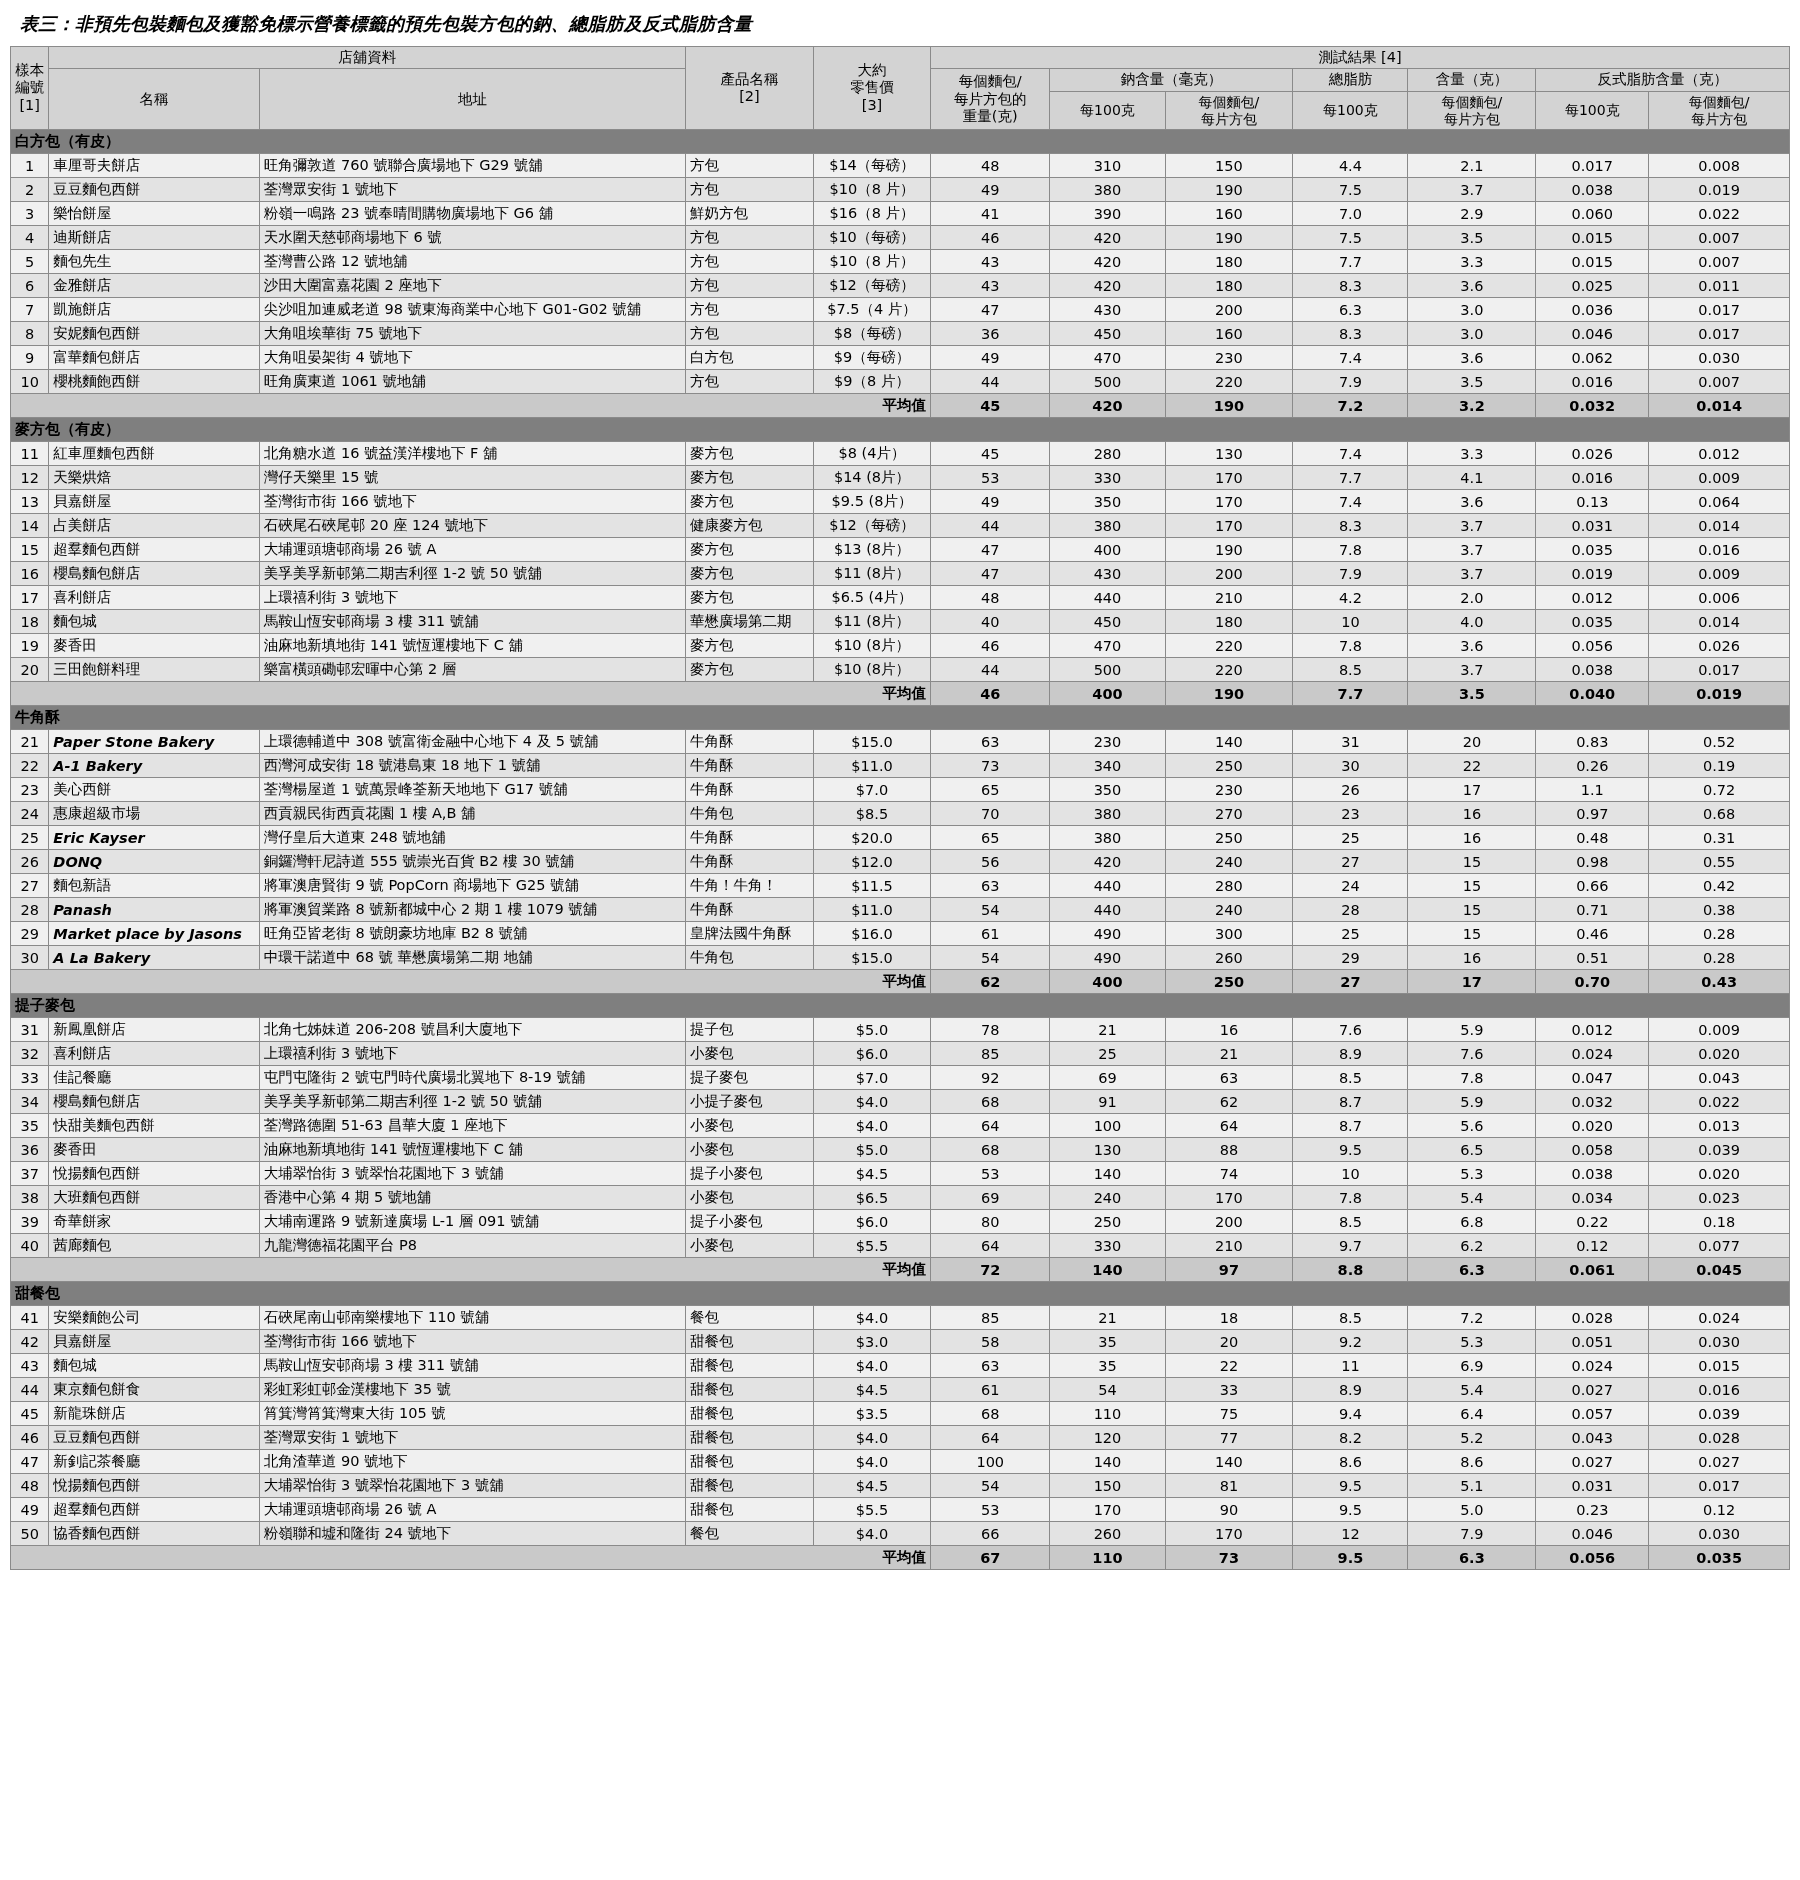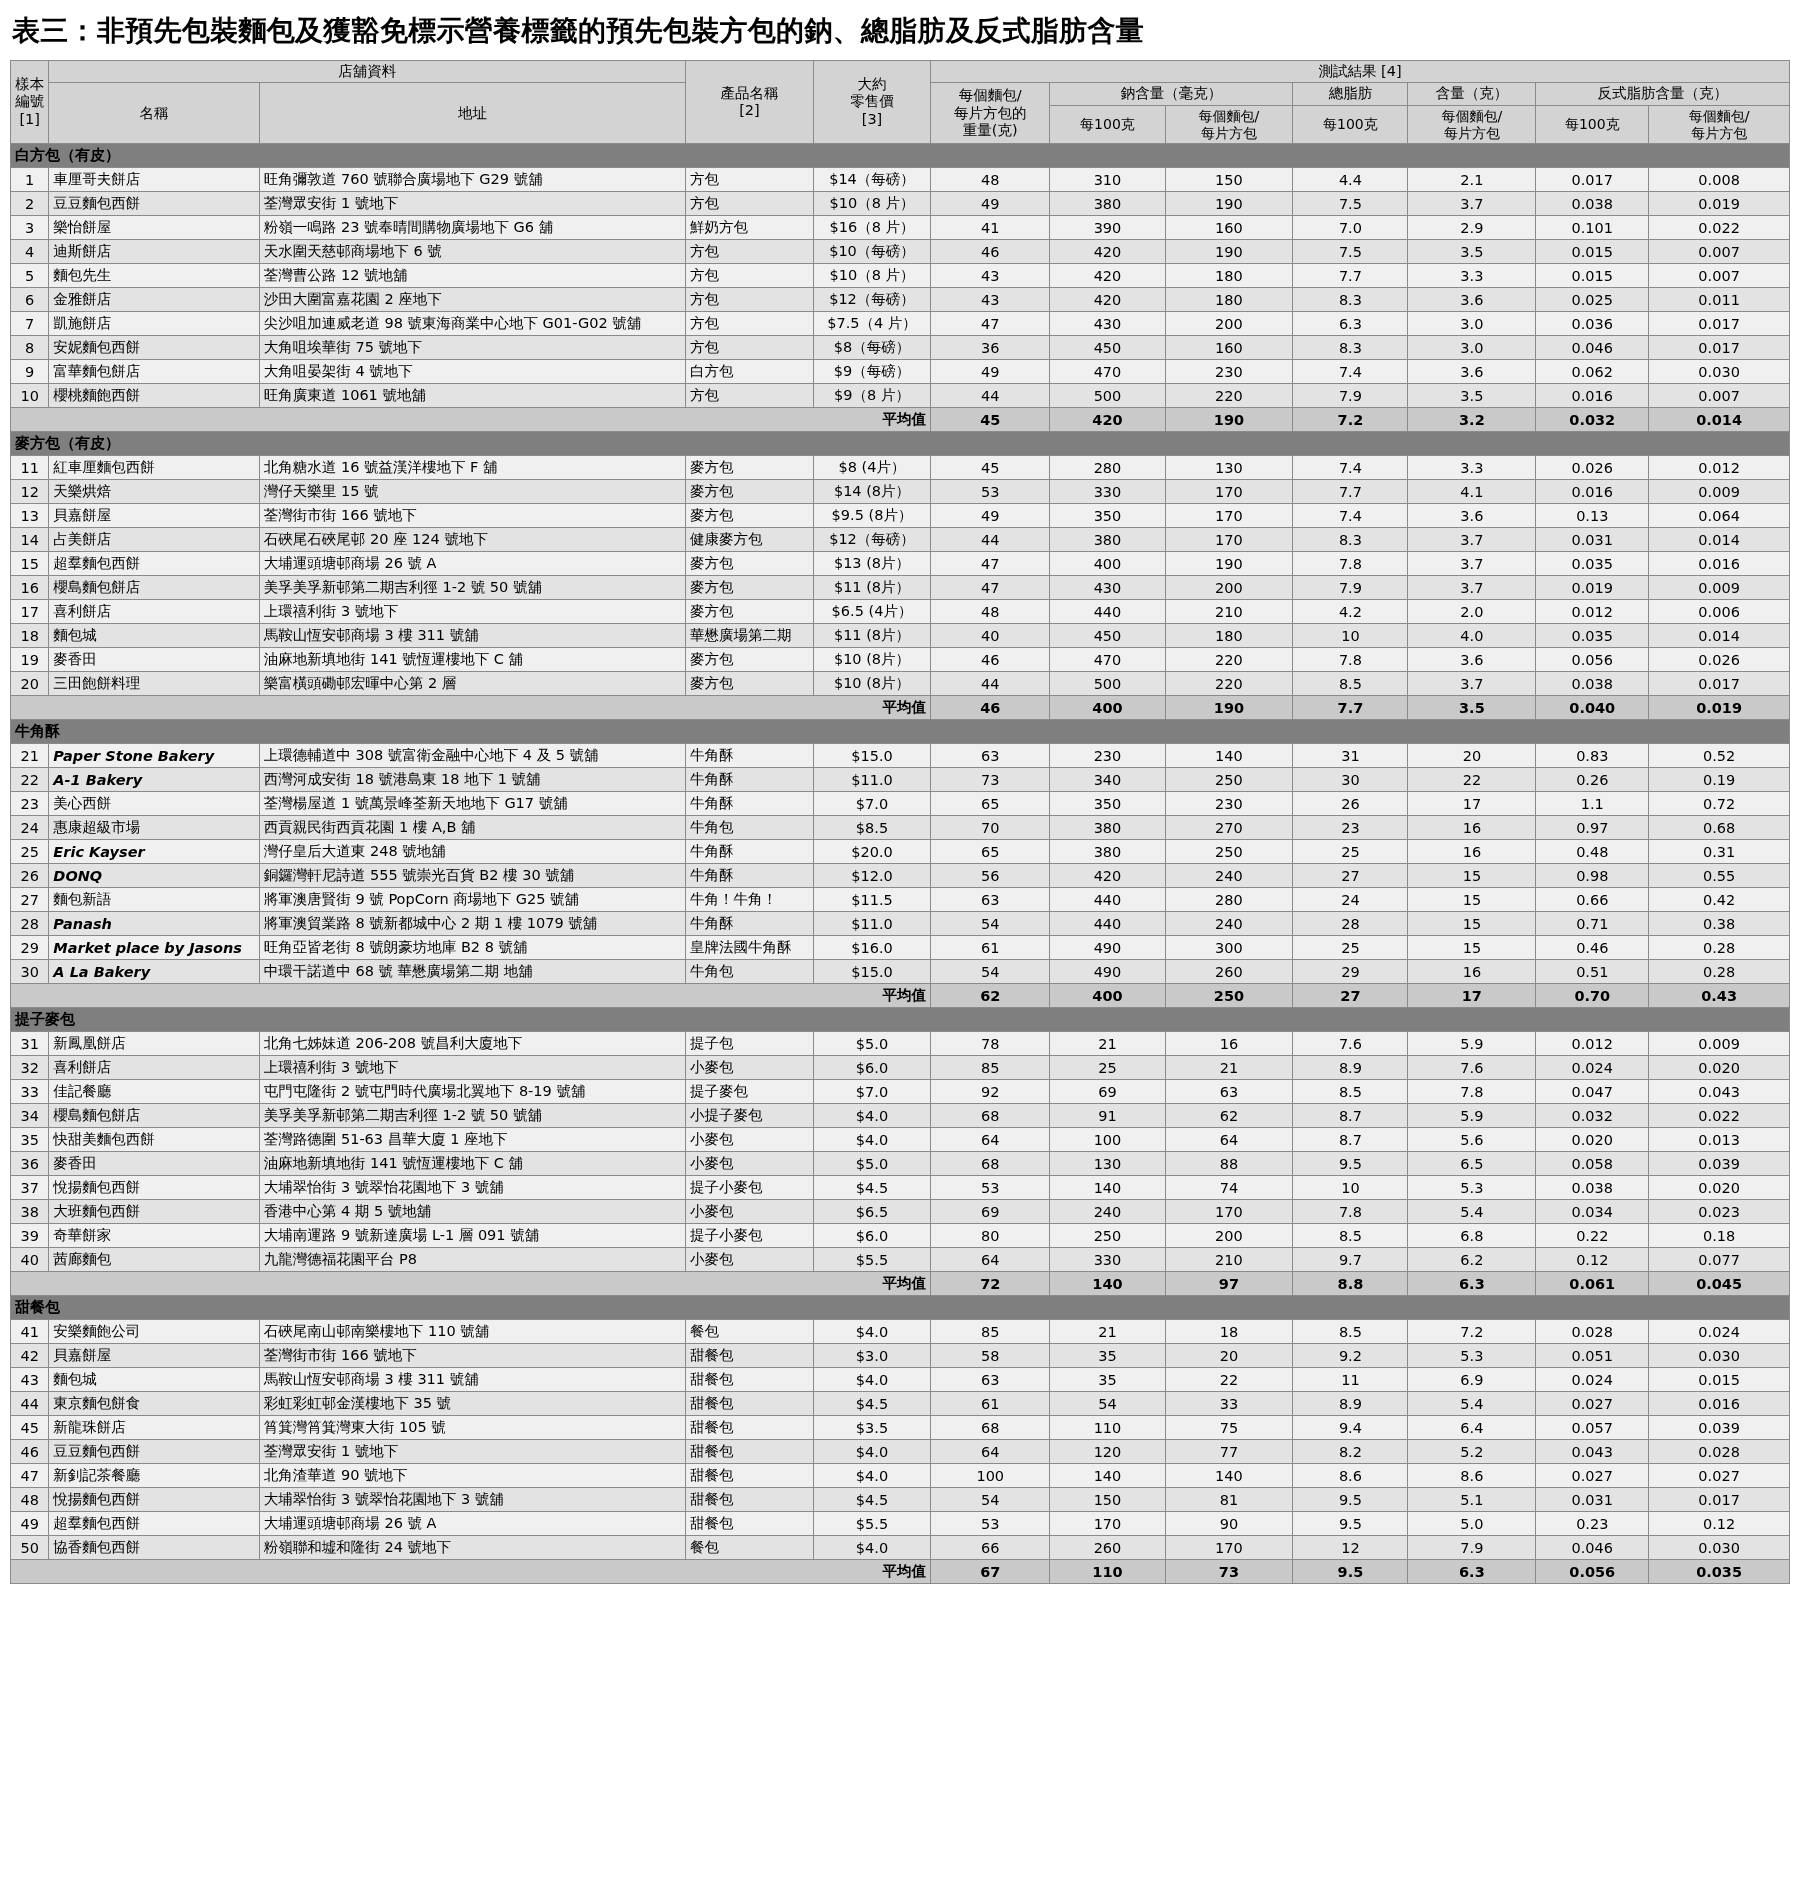--- a/index.html
+++ b/index.html
@@ -5,24 +5,25 @@
   * { box-sizing: border-box; }
   body {
     margin: 0;
     padding: 8px 10px 20px 10px;
     background: #ffffff;
     font-family: "DejaVu Sans", "Liberation Sans", sans-serif;
     color: #000;
     width: 1800px;
   }
   .page-title {
-    font-size: 28px;
+    font-size: 18px;
     font-weight: bold;
-    margin: 4px 0 10px 2px;
+    margin: 4px 0 10px 10px;
     letter-spacing: 0.3px;
+    font-style: italic;
   }
   table.main {
     border-collapse: collapse;
     width: 100%;
     font-size: 14.5px;
   }
   table.main th, table.main td {
     border: 1px solid #8a8a8a;
     padding: 2px 4px;
     vertical-align: middle;
@@ -177,21 +178,21 @@
         <td class="idx">3</td>
         <td class="shop">樂怡餅屋</td>
         <td class="addr">粉嶺一鳴路 23 號奉晴間購物廣場地下 G6 舖</td>
         <td class="prod">鮮奶方包</td>
         <td class="price">$16（8 片）</td>
         <td class="num">41</td>
         <td class="num">390</td>
         <td class="num">160</td>
         <td class="num">7.0</td>
         <td class="num">2.9</td>
-        <td class="num">0.101</td>
+        <td class="num">0.060</td>
         <td class="num">0.022</td>
       </tr>
       <tr class="data alt">
         <td class="idx">4</td>
         <td class="shop">迪斯餅店</td>
         <td class="addr">天水圍天慈邨商場地下 6 號</td>
         <td class="prod">方包</td>
         <td class="price">$10（每磅）</td>
         <td class="num">46</td>
         <td class="num">420</td>

